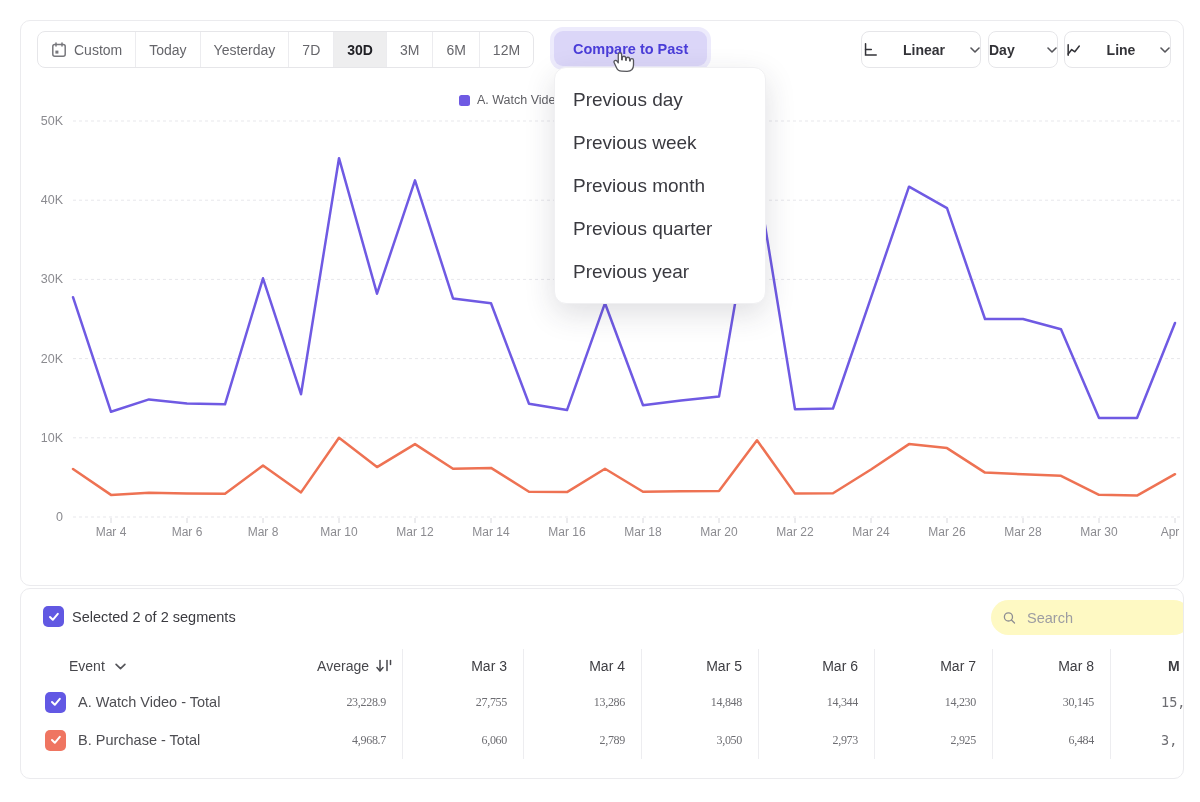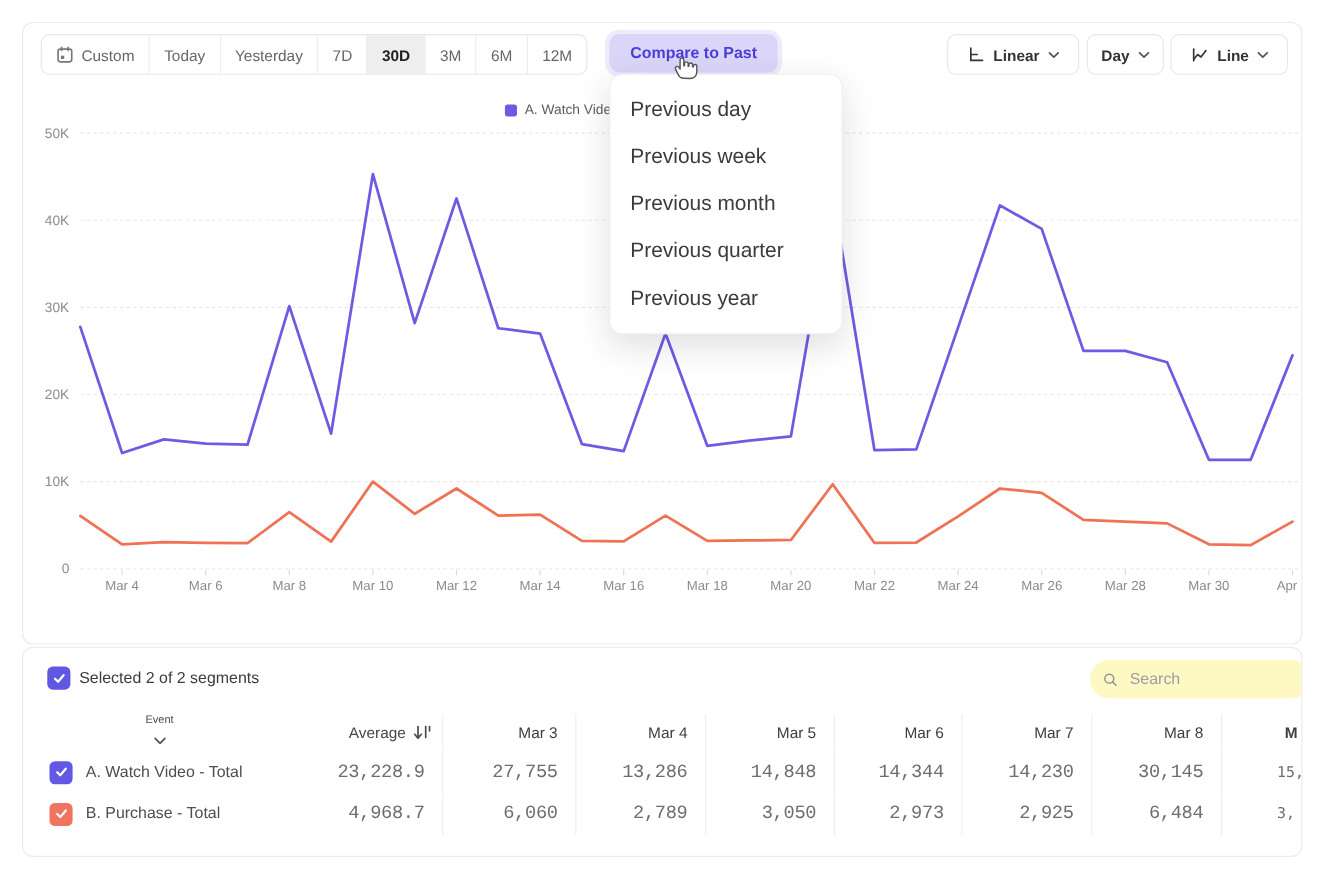--- a/index.html
+++ b/index.html
@@ -13,21 +13,21 @@
     border:1px solid #e6e6e9;border-radius:8px;overflow:hidden;}
   .seg-item{display:flex;align-items:center;gap:7px;padding:0 13px;font-size:14px;color:#66666b;
     border-left:1px solid #ececef;cursor:pointer;white-space:nowrap;}
   .seg-item:first-child{border-left:none;}
   .seg-item.selected{background:#eeeeef;color:#202025;font-weight:700;}
 
   .compare-btn{position:absolute;left:533px;top:10px;height:35px;padding:0 19px;display:flex;align-items:center;
     background:#dbd6f8;color:#4a3dd8;font-size:14.5px;font-weight:600;border-radius:9px;
     box-shadow:0 0 0 4px #edebfc;cursor:pointer;}
 
-  .tool-btn{position:absolute;top:10px;height:35px;display:flex;align-items:center;justify-content:center;gap:8px;
+  .tool-btn{position:absolute;top:10px;height:35px;display:flex;align-items:center;justify-content:space-between;gap:8px;
     border:1px solid #e6e6e9;border-radius:8px;font-size:14px;font-weight:600;color:#333338;background:#fff;cursor:pointer;}
   #btn-linear{left:840px;width:118px;}
   #btn-day{left:967px;width:68px;}
   #btn-line{left:1043px;width:105px;}
 
   
   #legend{position:absolute;left:438px;top:72px;display:flex;align-items:center;gap:7px;z-index:2;}
   #legend .swatch{width:11px;height:11px;border-radius:2.5px;}
   #legend .lgd-label{font-size:12.5px;color:#5f5f64;white-space:nowrap;}
 
@@ -49,26 +49,26 @@
   #search-input{border:none;outline:none;background:transparent;font-size:14.5px;color:#3a3a40;width:150px;
     font-family:"Liberation Sans",sans-serif;}
   #search-input::placeholder{color:#9d9da2;}
 
   #seg-table{position:absolute;left:0;top:60px;width:1162px;display:grid;
     grid-template-columns:200px 181px 121px 118px 117px 116px 118px 118px 75px;}
   .cell{display:flex;align-items:center;box-sizing:border-box;}
   .cell.h{height:34px;}
   .cell.b{height:38px;}
   .cell.sep{border-left:1px solid #ededf0;}
-  .cell.num{justify-content:flex-end;padding-right:16px;font-family:Liberation Mono, monospace;
-    font-size:17px;color:#6d6d72;letter-spacing:-0.3px;}
+  .cell.num{justify-content:flex-end;padding-right:16px;font-family:Liberation Serif, serif;
+    font-size:12px;color:#6d6d72;letter-spacing:-0.3px;}
   .cell.date-h{justify-content:flex-end;padding-right:16px;font-size:14px;font-weight:400;color:#3d3d42;}
   .cell.clip-h{justify-content:flex-start;padding-left:57px;font-size:14px;font-weight:600;color:#3d3d42;}
   .cell.clip-b{justify-content:flex-start;padding-left:50px;font-family:"DejaVu Sans Mono",monospace;font-size:13.5px;color:#6d6d72;}
-  .event-h{padding-left:48px;gap:10px;font-size:10px;color:#47474c;cursor:pointer;flex-direction:column;}
+  .event-h{padding-left:48px;gap:10px;font-size:14px;color:#47474c;cursor:pointer;}
   .avg-h{justify-content:flex-end;padding-right:10px;gap:7px;font-size:14px;color:#47474c;cursor:pointer;}
   .event-cell{padding-left:24px;gap:12px;font-size:14.5px;color:#4e4e53;}
 
   svg{display:block;}
   text{font-family:"Liberation Sans",sans-serif;}
 </style>
 </head>
 <body>
 
 <div class="card" id="top-card">

